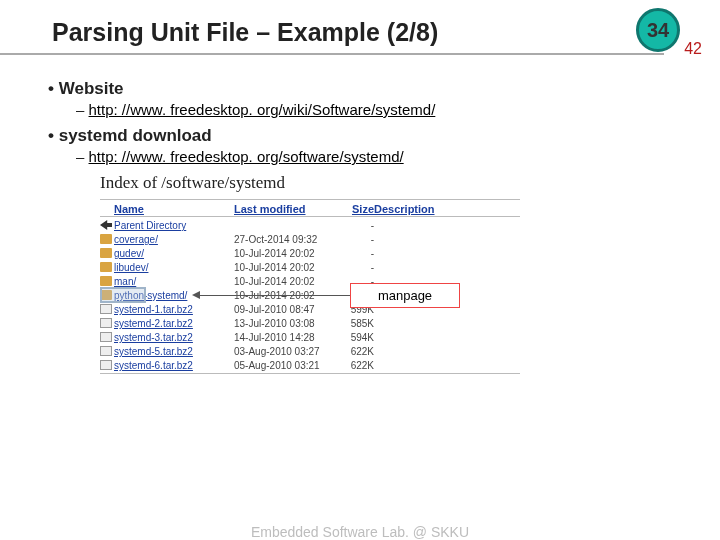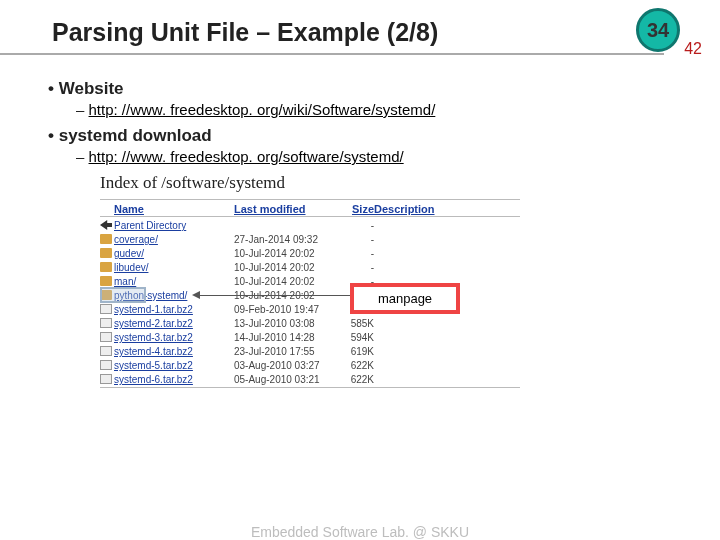--- a/index.html
+++ b/index.html
@@ -128,21 +128,21 @@
   .ico.file {
     background: #eee;
     border: 1px solid #999;
   }
   .callout-box {
     position: absolute;
     top: 110px;
     left: 250px;
     width: 110px;
     padding: 4px 6px;
-    border: 4px solid #ef4444;
+    border: 1px solid #ef4444;
     background: #fff;
     font-size: 13px;
     text-align: center;
     filter: none;
   }
   .callout-line {
     position: absolute;
     top: 122px;
     left: 98px;
     width: 152px;
@@ -213,21 +213,21 @@
     <div id="rows">
         <div class="dir-row">
           <span class="col-icon"><span class="ico back"></span></span>
           <span class="col-name">Parent Directory</span>
           <span class="col-mod"></span>
           <span class="col-size">-</span>
         </div>
         <div class="dir-row">
           <span class="col-icon"><span class="ico folder"></span></span>
           <span class="col-name">coverage/</span>
-          <span class="col-mod">27-Jan-2014 09:32</span>
+          <span class="col-mod">27-Oct-2014 09:32</span>
           <span class="col-size">-</span>
         </div>
         <div class="dir-row">
           <span class="col-icon"><span class="ico folder"></span></span>
           <span class="col-name">gudev/</span>
           <span class="col-mod">10-Jul-2014 20:02</span>
           <span class="col-size">-</span>
         </div>
         <div class="dir-row">
           <span class="col-icon"><span class="ico folder"></span></span>
@@ -243,40 +243,34 @@
         </div>
         <div class="dir-row">
           <span class="col-icon"><span class="ico folder"></span></span>
           <span class="col-name">python-systemd/</span>
           <span class="col-mod">10-Jul-2014 20:02</span>
           <span class="col-size">-</span>
         </div>
         <div class="dir-row">
           <span class="col-icon"><span class="ico file"></span></span>
           <span class="col-name">systemd-1.tar.bz2</span>
-          <span class="col-mod">09-Feb-2010 19:47</span>
+          <span class="col-mod">09-Jul-2010 08:47</span>
           <span class="col-size">599K</span>
         </div>
         <div class="dir-row">
           <span class="col-icon"><span class="ico file"></span></span>
           <span class="col-name">systemd-2.tar.bz2</span>
           <span class="col-mod">13-Jul-2010 03:08</span>
           <span class="col-size">585K</span>
         </div>
         <div class="dir-row">
           <span class="col-icon"><span class="ico file"></span></span>
           <span class="col-name">systemd-3.tar.bz2</span>
           <span class="col-mod">14-Jul-2010 14:28</span>
           <span class="col-size">594K</span>
-        </div>
-        <div class="dir-row">
-          <span class="col-icon"><span class="ico file"></span></span>
-          <span class="col-name">systemd-4.tar.bz2</span>
-          <span class="col-mod">23-Jul-2010 17:55</span>
-          <span class="col-size">619K</span>
         </div>
         <div class="dir-row">
           <span class="col-icon"><span class="ico file"></span></span>
           <span class="col-name">systemd-5.tar.bz2</span>
           <span class="col-mod">03-Aug-2010 03:27</span>
           <span class="col-size">622K</span>
         </div>
         <div class="dir-row">
           <span class="col-icon"><span class="ico file"></span></span>
           <span class="col-name">systemd-6.tar.bz2</span>

